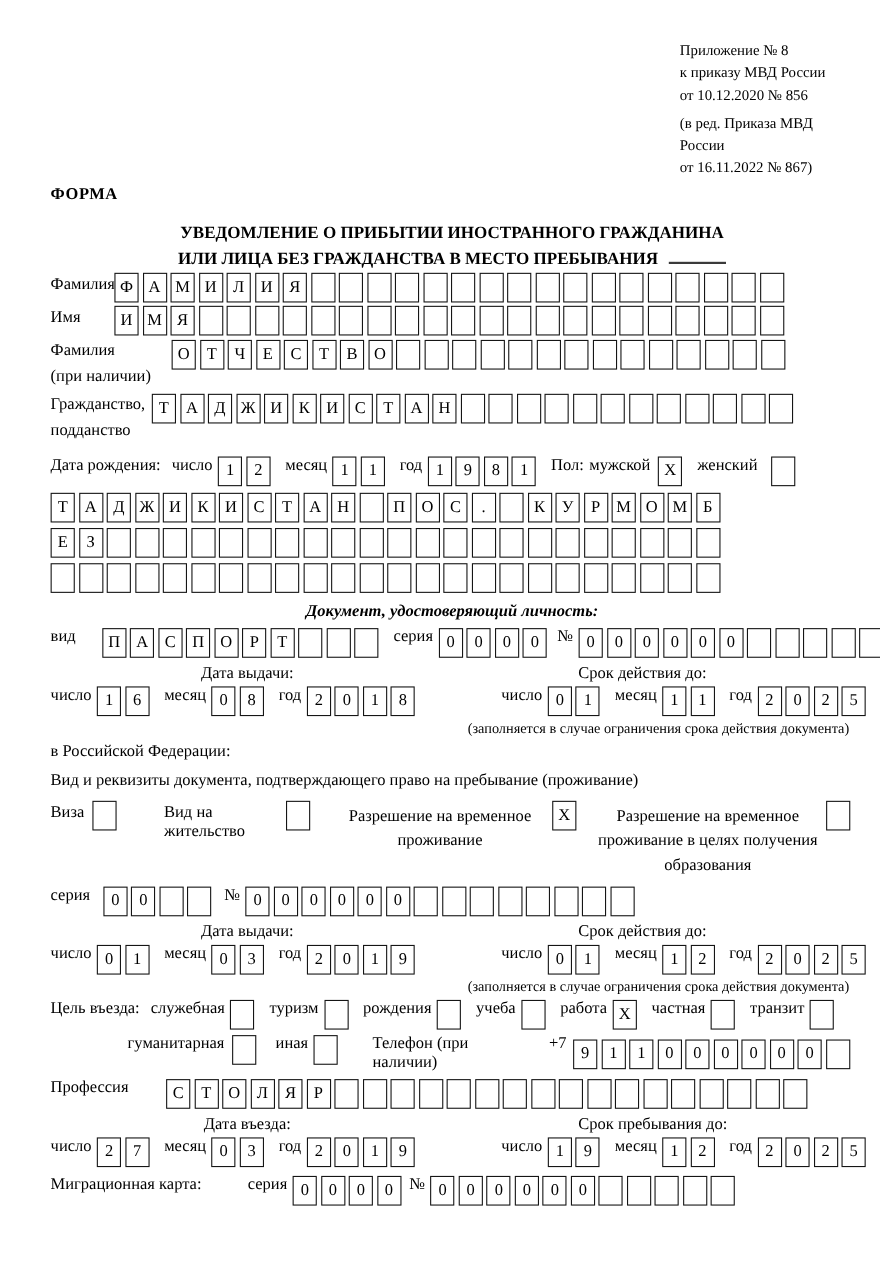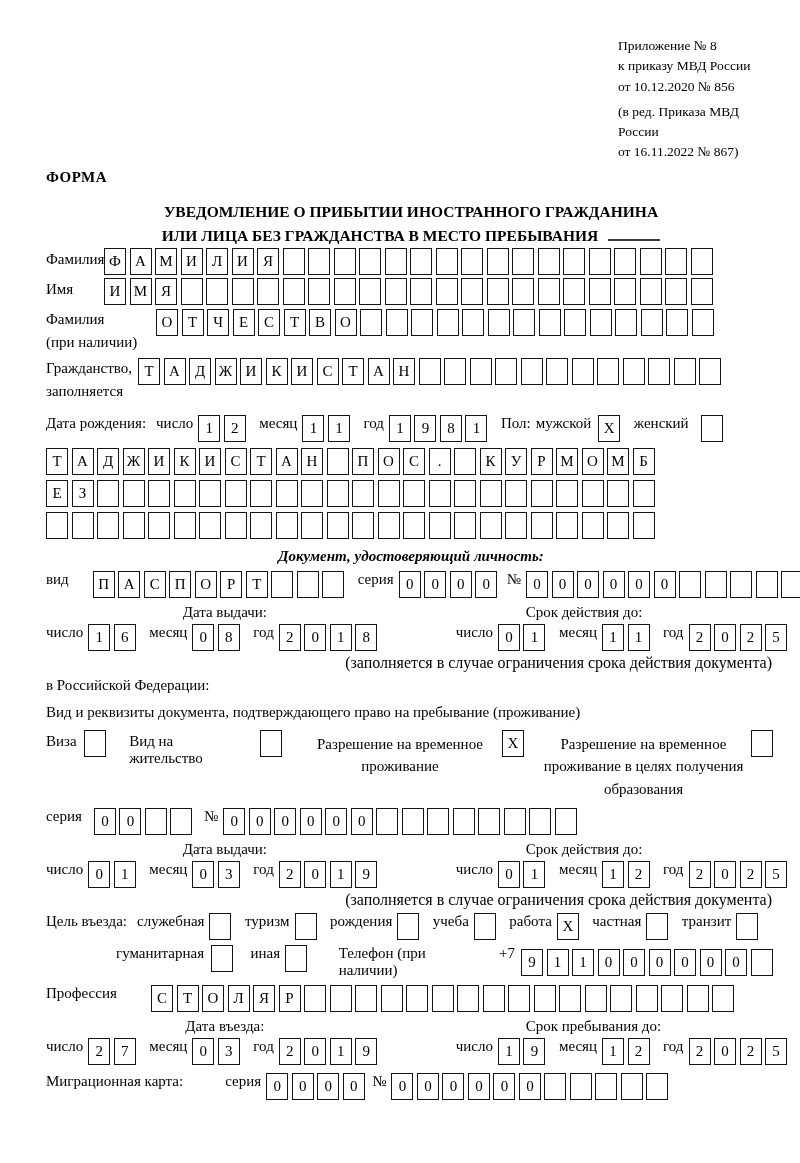--- a/index.html
+++ b/index.html
@@ -30,21 +30,21 @@
   .stack .cells{margin-bottom:5px;}
   
   .inlinegrp{display:flex;}
   .dlbl{margin:0 5px 0 10px;}
   .dlbl.first{margin-left:0;}
   .datepair{display:flex;margin-top:6px;}
   .dhalf{width:49%;}
   .dhalf.rt{width:51%;padding-left:52px;box-sizing:border-box;}
   .dtitle{text-align:center;margin-bottom:3px;}
   .dhalf.rt .dtitle{text-align:left;padding-left:70px;}
-  .dnote{text-align:right;font-size:16px;margin-top:3px;padding-right:4px;}
+  .dnote{text-align:right;font-size:13px;margin-top:3px;padding-right:4px;}
   .center-bold{text-align:center;font-weight:bold;margin:4px 0 6px 0;font-style:italic;}
   .gap8{height:8px;} .gap5{height:5px;}
   .optlbl{padding-top:3px;}
   .optbox{margin-left:7px;}
   .wrapopt{max-width:190px;text-align:center;line-height:1.5;}
   .introline{line-height:1.8;}
 </style>
 </head>
 <body>
 
@@ -155,21 +155,21 @@
         <span class="cell"></span>
         <span class="cell"></span>
         <span class="cell"></span>
         <span class="cell"></span>
       </span>
   </div>
 
   <div class="row">
     <span class="lblblock w92">
       <div>Гражданство,</div>
-      <div>заполняется</div>
+      <div>подданство</div>
     </span>
     <span class="cells" style="padding-top:1px;">
         <span class="cell">Т</span>
         <span class="cell">А</span>
         <span class="cell">Д</span>
         <span class="cell">Ж</span>
         <span class="cell">И</span>
         <span class="cell">К</span>
         <span class="cell">И</span>
         <span class="cell">С</span>
@@ -389,21 +389,21 @@
     </div>
   </div>
   <div class="dnote">(заполняется в случае ограничения срока действия документа)</div>
 
   <div class="introline">в Российской Федерации:</div>
   <div class="introline">Вид и реквизиты документа, подтверждающего право на пребывание (проживание)</div>
 
   <div class="row" style="align-items:flex-start;margin-top:4px;">
     <span class="optlbl">Виза</span>
     <span class="cell optbox"></span>
-    <span class="optlbl" style="margin-left:20px;">Вид на жительство</span>
+    <span class="optlbl" style="margin-left:40px;">Вид на жительство</span>
     <span class="cell optbox" style="margin-left:14px;"></span>
     <span class="optlbl wrapopt" style="margin-left:20px;">Разрешение на временное проживание</span>
     <span class="cell optbox">X</span>
     <span class="optlbl wrapopt" style="margin-left:16px;max-width:200px;">Разрешение на временное проживание в целях получения образования</span>
     <span class="cell optbox"></span>
   </div>
 
   <div class="gap5"></div>
 
   <div class="inlinegrp">

